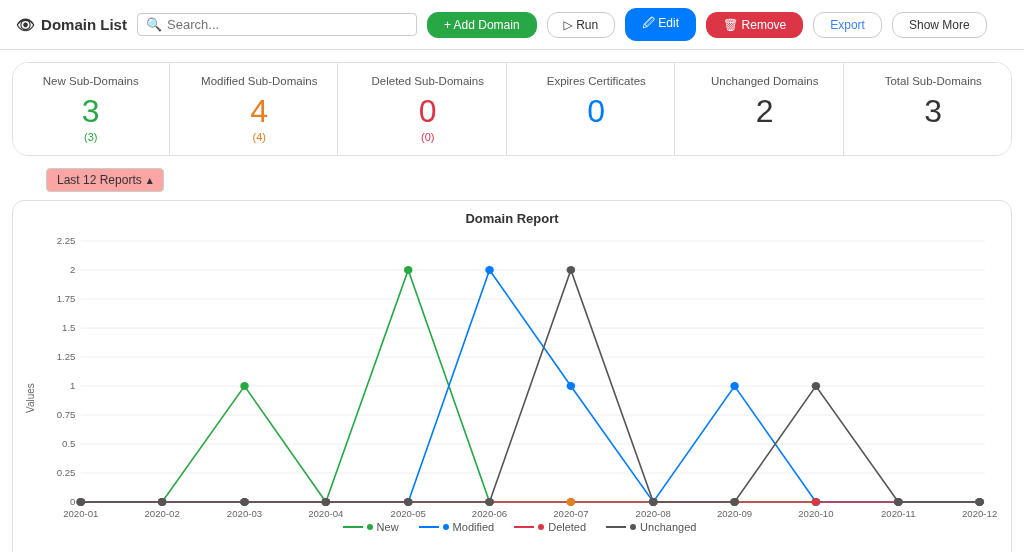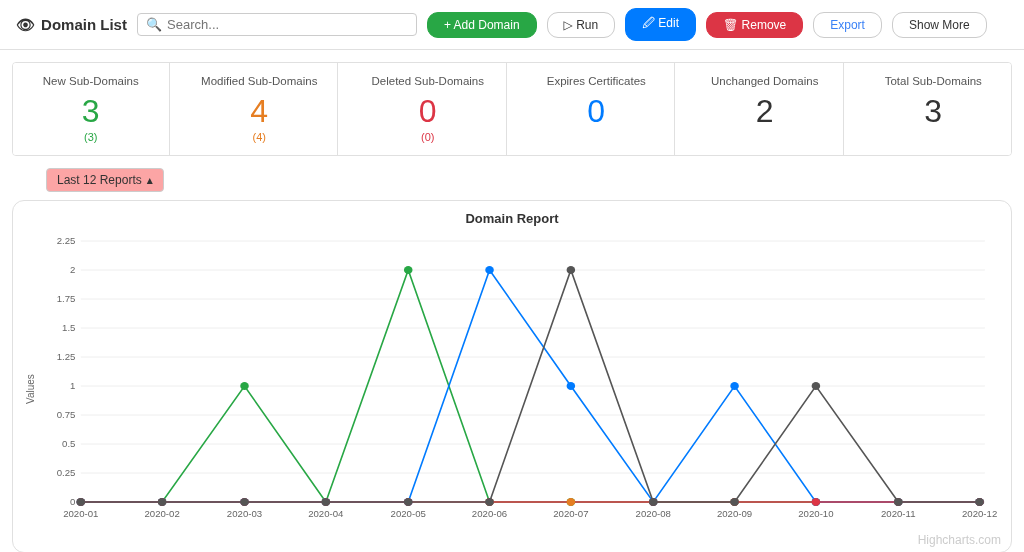--- a/index.html
+++ b/index.html
@@ -58,21 +58,21 @@
     .btn-remove { background: #dc3545; color: #fff; border-color: #dc3545; }
     .btn-export { background: #fff; color: #3b82f6; border-color: #ccc; }
     .btn-showmore { background: #fff; color: #333; border-color: #ccc; }
 
     
     .stats-row {
       display: flex;
       gap: 12px;
       margin: 12px 12px;
       border: 1px solid #e0e0e0;
-      border-radius: 4px;
+      border-radius: 16px;
       overflow: hidden;
     }
     .stat-card {
       flex: 1;
       padding: 12px 16px;
       text-align: center;
       border-right: 1px solid #e0e0e0;
       background: #fff;
     }
     .stat-card:last-child { border-right: none; }
@@ -338,17 +338,39 @@
           <circle cx="422" cy="270" r="4" fill="#555555"></circle>
           <circle cx="498" cy="38" r="4" fill="#555555"></circle>
           <circle cx="575" cy="270" r="4" fill="#555555"></circle>
           <circle cx="651" cy="270" r="4" fill="#555555"></circle>
           <circle cx="727" cy="154" r="4" fill="#555555"></circle>
           <circle cx="804" cy="270" r="4" fill="#555555"></circle>
           <circle cx="880" cy="270" r="4" fill="#555555"></circle>
         </svg>
 
         
+        <div class="chart-legend">
+          <div class="legend-item">
+            <span class="legend-line" style="background:#28a745;"></span>
+            <span class="legend-dot" style="background:#28a745;"></span>
+            <span>New</span>
+          </div>
+          <div class="legend-item">
+            <span class="legend-line" style="background:#007bff;"></span>
+            <span class="legend-dot" style="background:#007bff;"></span>
+            <span>Modified</span>
+          </div>
+          <div class="legend-item">
+            <span class="legend-line" style="background:#dc3545;"></span>
+            <span class="legend-dot" style="background:#dc3545;"></span>
+            <span>Deleted</span>
+          </div>
+          <div class="legend-item">
+            <span class="legend-line" style="background:#555555;"></span>
+            <span class="legend-dot" style="background:#555555;"></span>
+            <span>Unchanged</span>
+          </div>
+        </div>
         <div class="highcharts-credit">Highcharts.com</div>
       </div>
     </div>
   </div>
 </div>
 
 </body></html>

